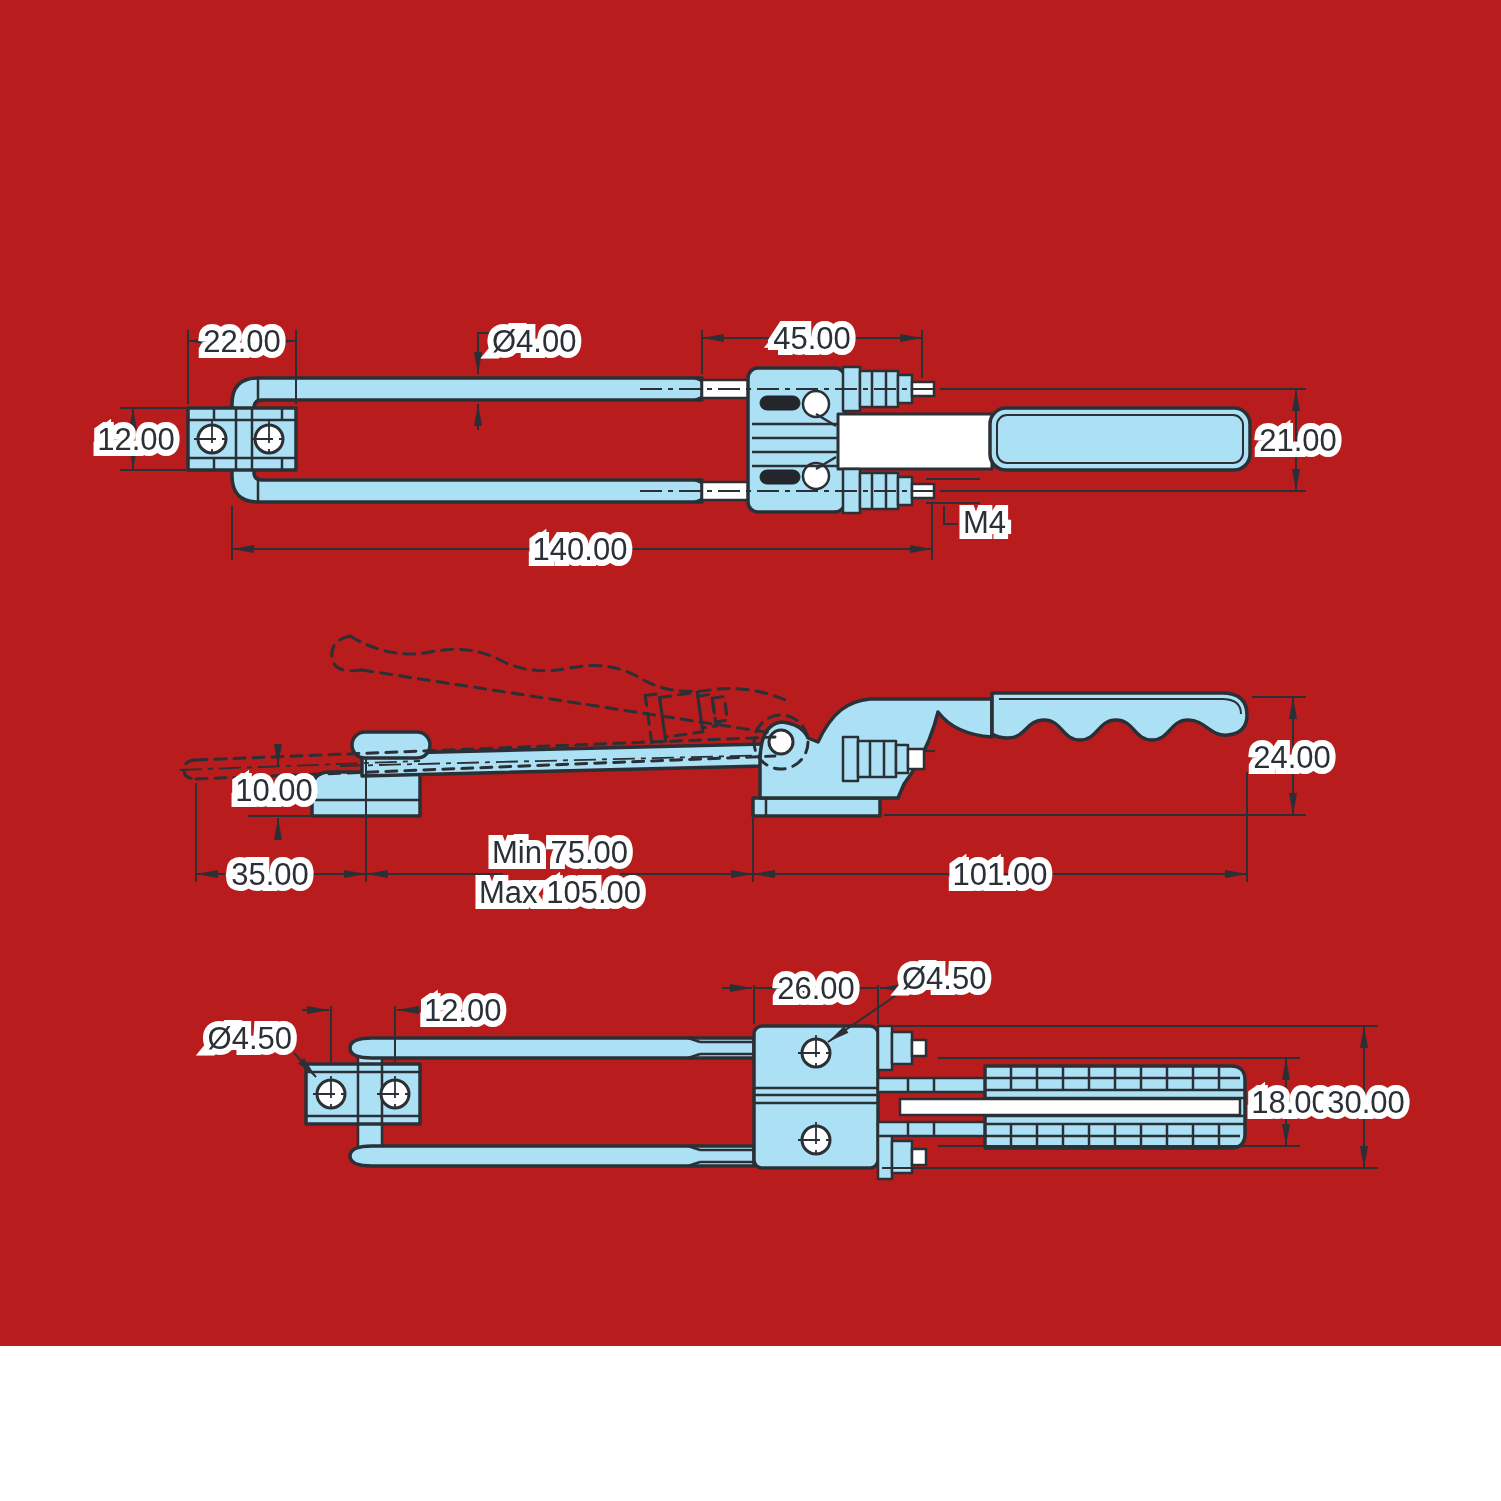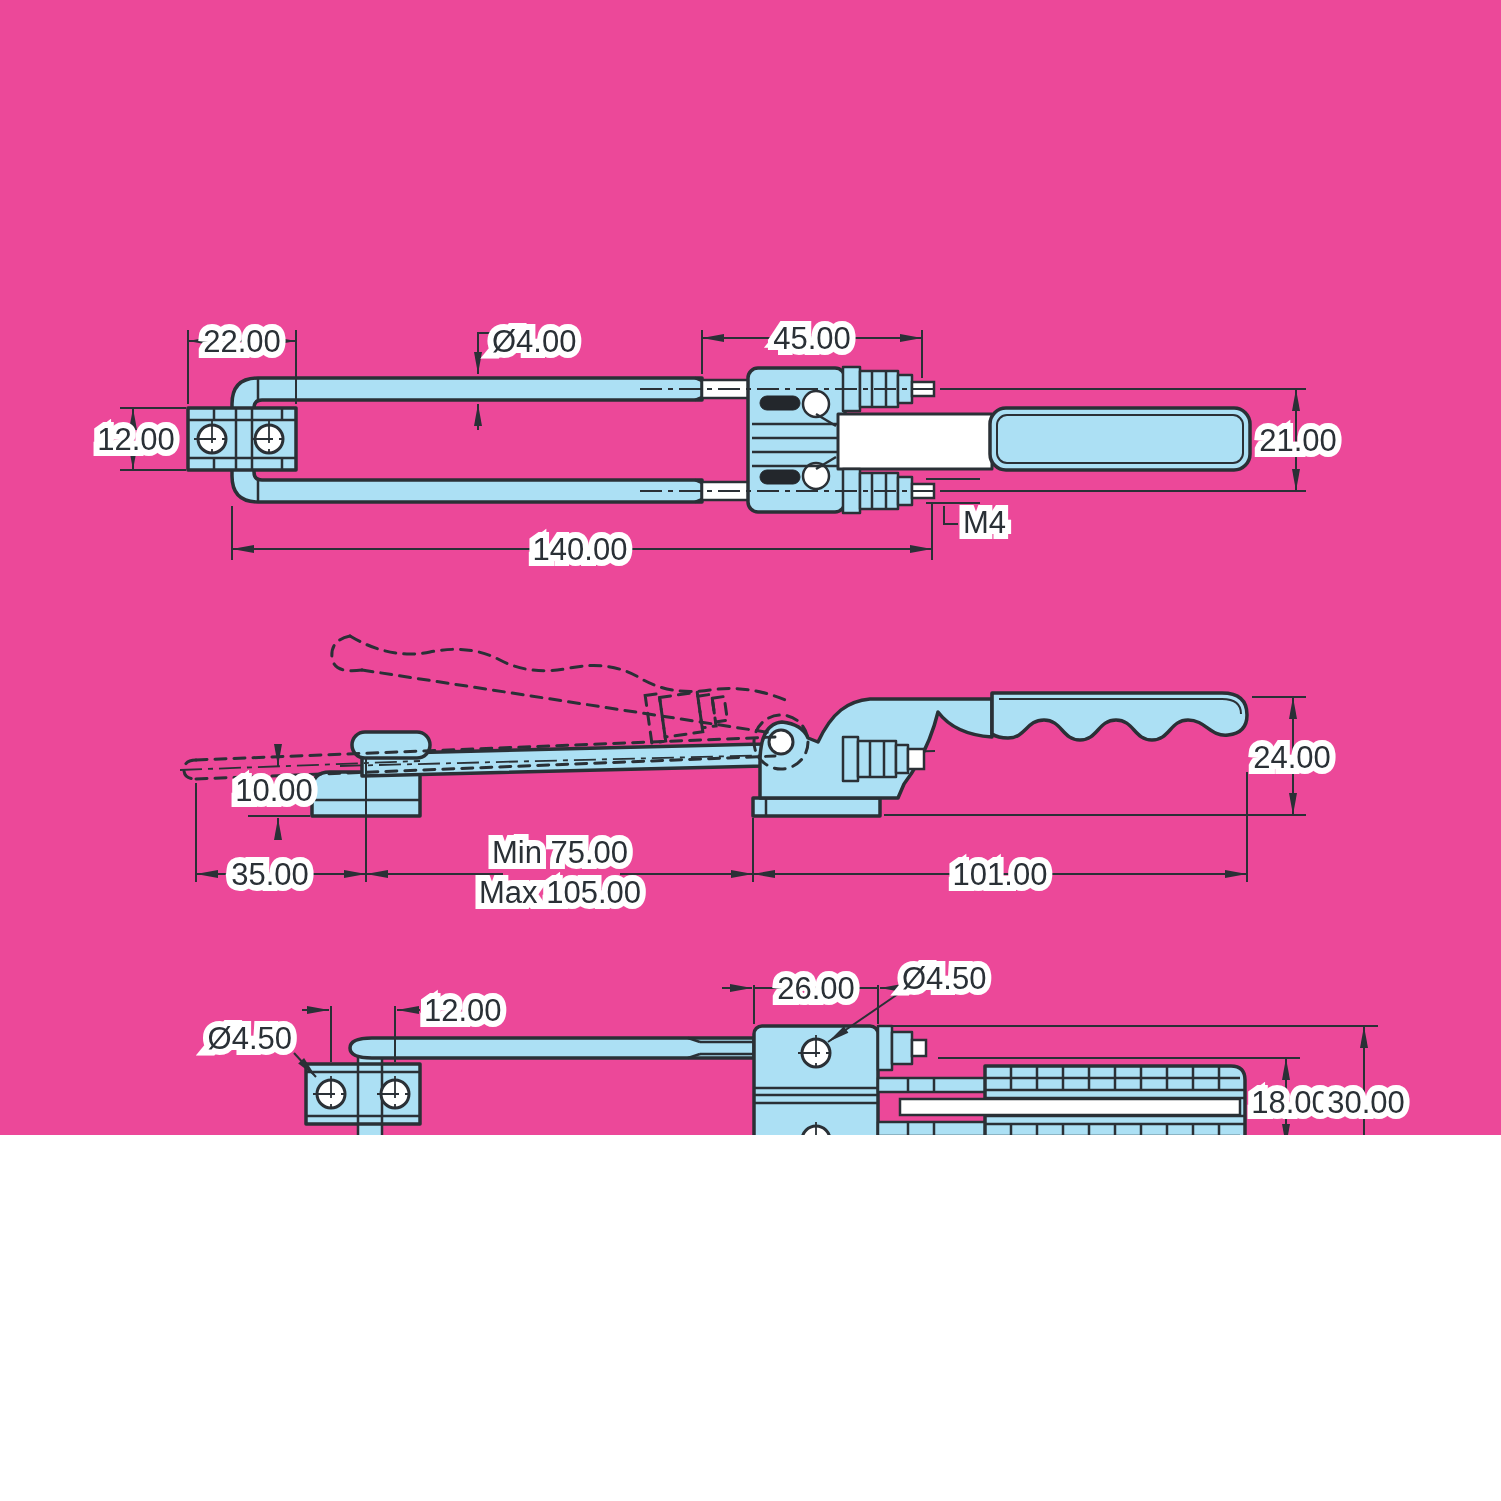--- a/index.html
+++ b/index.html
@@ -1,16 +1,16 @@
 <!DOCTYPE html>
 <html><head>
 <meta charset="utf-8">
 <style>
   html,body{margin:0;padding:0;background:#fff;}
-  .stage{width:1501px;height:1135px;background:#ec4899;position:relative;font-family:"Liberation Sans",sans-serif;}
+  .stage{width:1501px;height:1346px;background:#b91c1c;position:relative;font-family:"Liberation Sans",sans-serif;}
   svg{display:block}
   .part{fill:#ace0f4;stroke:#2a3036;stroke-width:3.5;stroke-linejoin:round;}
   .partthin{fill:#ace0f4;stroke:#2a3036;stroke-width:2.5;stroke-linejoin:round;}
   .white{fill:#ffffff;stroke:#2a3036;stroke-width:3;stroke-linejoin:round;}
   .whitethin{fill:#ffffff;stroke:#2a3036;stroke-width:2.5;}
   .blackfill{fill:#23272c;stroke:#23272c;}
   .ln{stroke:#2a3036;stroke-width:2.5;fill:none;}
   .dim{stroke:#2a3036;stroke-width:2;fill:none;}
   .cl{stroke:#2a3036;stroke-width:1.8;fill:none;stroke-dasharray:22 6 5 6;}
   .hid{stroke:#2a3036;stroke-width:3;fill:none;stroke-dasharray:11 8;stroke-linecap:round;}

